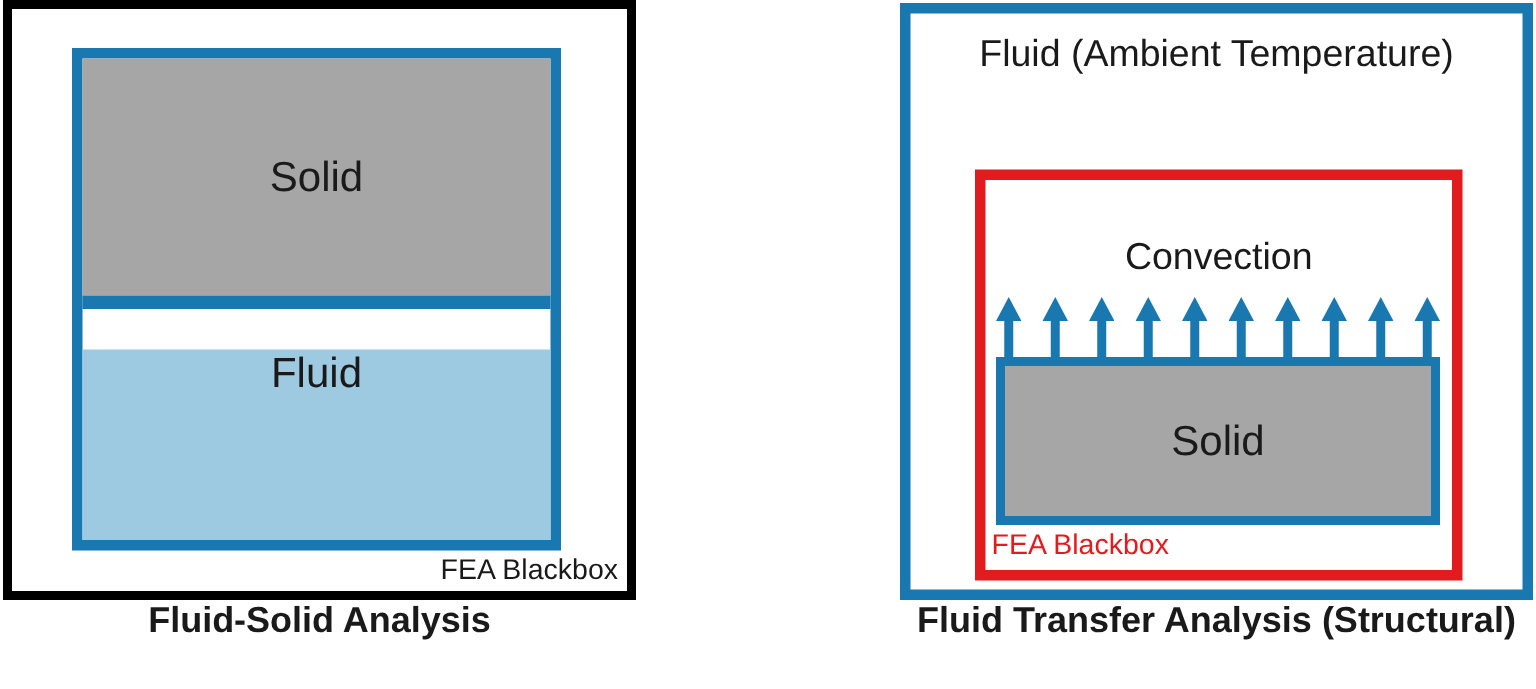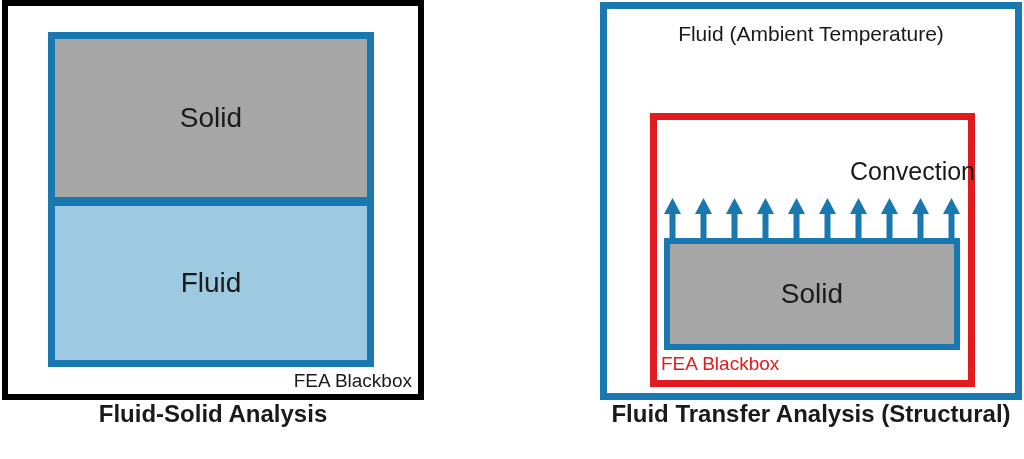--- a/index.html
+++ b/index.html
@@ -41,21 +41,21 @@
     background:var(--gray);
     display:flex; align-items:center; justify-content:center;
   }
   .fs-divider{
     height:9px;
     background:var(--blue);
   }
   .fs-fluid{
     flex:1;
     background:var(--light-blue);
-    display:flex; align-items:center; justify-content:center;
+    display:flex; align-items:flex-start; justify-content:center;margin-top:27px;
   }
   .region-label{
     font-size:28px;
     color:var(--text);
   }
   .fea-label-left{
     right:6px; bottom:2px;
     font-size:19px;
     color:var(--text);
     white-space:nowrap;
@@ -72,31 +72,31 @@
 
   
   .ht-blue-box{
     left:600px; top:2px; width:422px; height:398px;
     border:7px solid var(--blue);
     background:#ffffff;
   }
   .ambient-label{
     left:600px; top:22px; width:422px;
     text-align:center;
-    font-size:21px;
+    font-size:25px;
     white-space:nowrap;
   }
   .red-box{
     left:650px; top:113px; width:325px; height:274px;
     border:7px solid var(--red);
     background:#ffffff;
   }
   .convection-label{
     left:650px; top:157px; width:325px;
-    text-align:right;
+    text-align:center;
     font-size:25px;
   }
   .arrows-row{
     left:664px; top:198px; width:296px; height:40px;
     display:flex;
     justify-content:space-between;
     align-items:flex-end;
   }
   .arrow{display:block;}
   .arrow path{fill:var(--blue);}

